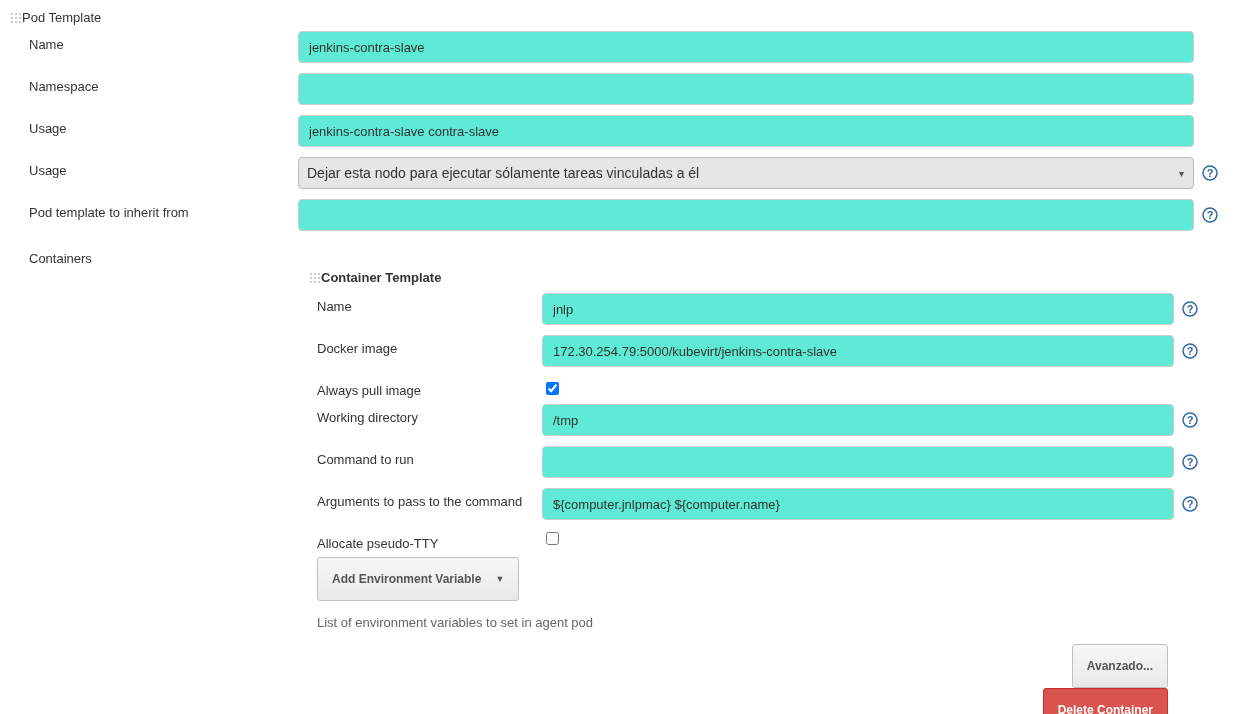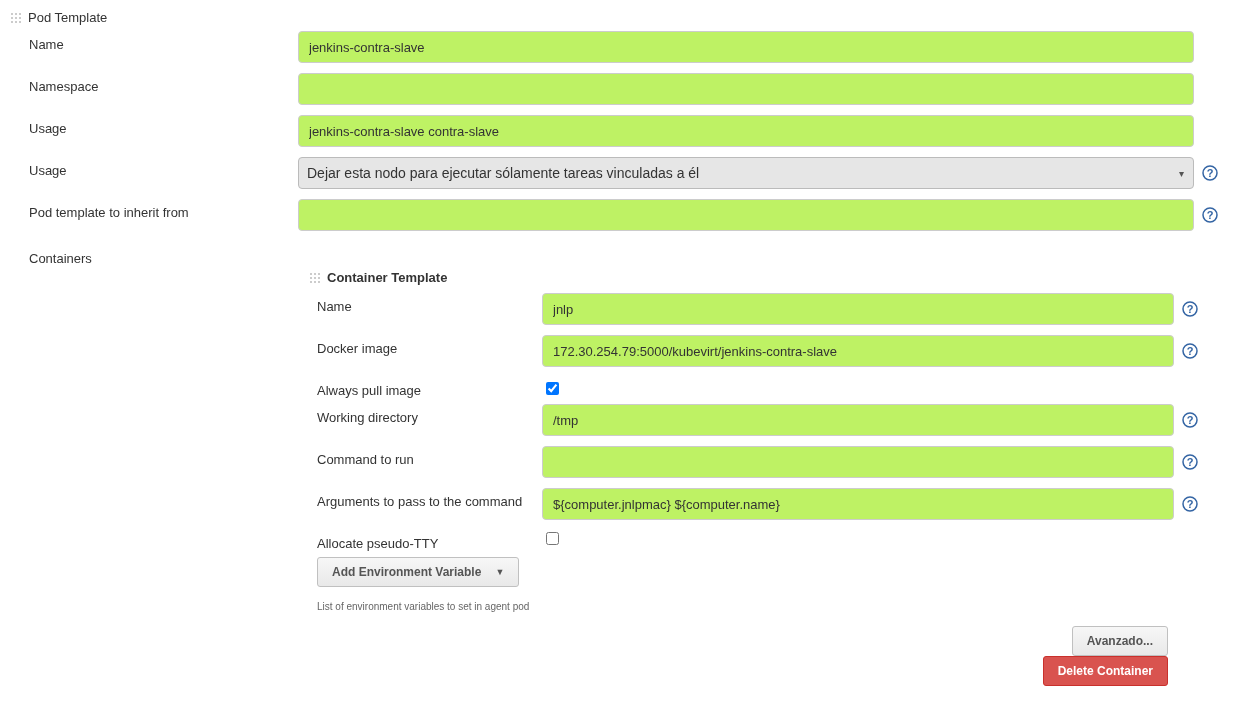--- a/index.html
+++ b/index.html
@@ -7,21 +7,20 @@
     margin: 0;
     padding: 10px 10px 20px 10px;
     font-family: Arial, Helvetica, sans-serif;
     font-size: 13px;
     color: #333;
     background: #fff;
   }
   .section-header {
     display: flex;
     align-items: center;
-    gap: 6px;
     margin-bottom: 6px;
   }
   .grip-icon {
     width: 12px;
     height: 12px;
     display: inline-block;
     flex-shrink: 0;
   }
   .grip-icon svg { display: block; }
   .section-title {
@@ -48,21 +47,21 @@
     gap: 8px;
     max-width: 920px;
   }
   .text-input {
     flex: 1;
     height: 32px;
     padding: 4px 10px;
     font-size: 13px;
     border: 1px solid #ccc;
     border-radius: 4px;
-    background: #bef264;
+    background: #5eead4;
     color: #333;
   }
   .select-input {
     flex: 1;
     height: 32px;
     padding: 4px 8px;
     font-size: 14px;
     border: 1px solid #bbb;
     border-radius: 4px;
     background: #e6e6e6;
@@ -121,21 +120,21 @@
     display: flex;
     align-items: center;
     gap: 8px;
   }
   .checkbox-input {
     width: 13px;
     height: 13px;
     margin-top: 2px;
   }
   .btn {
-    height: 30px;
+    height: 44px;
     padding: 0 14px;
     font-size: 12px;
     font-weight: bold;
     border: 1px solid #c0c0c0;
     background: linear-gradient(#f7f7f7, #e9e9e9);
     color: #555;
     border-radius: 3px;
     cursor: pointer;
   }
   .btn-dropdown {
@@ -146,21 +145,21 @@
   .btn-dropdown .caret {
     font-size: 9px;
     color: #555;
   }
   .btn-danger {
     background: #d9534f;
     border: 1px solid #c9302c;
     color: #ffffff;
   }
   .help-text {
-    font-size: 10px;
+    font-size: 13px;
     color: #666;
     margin-top: 6px;
   }
   .bottom-actions {
     display: flex;
     flex-direction: column;
     align-items: flex-end;
     gap: 0;
     margin-top: 14px;
     padding-right: 30px;

